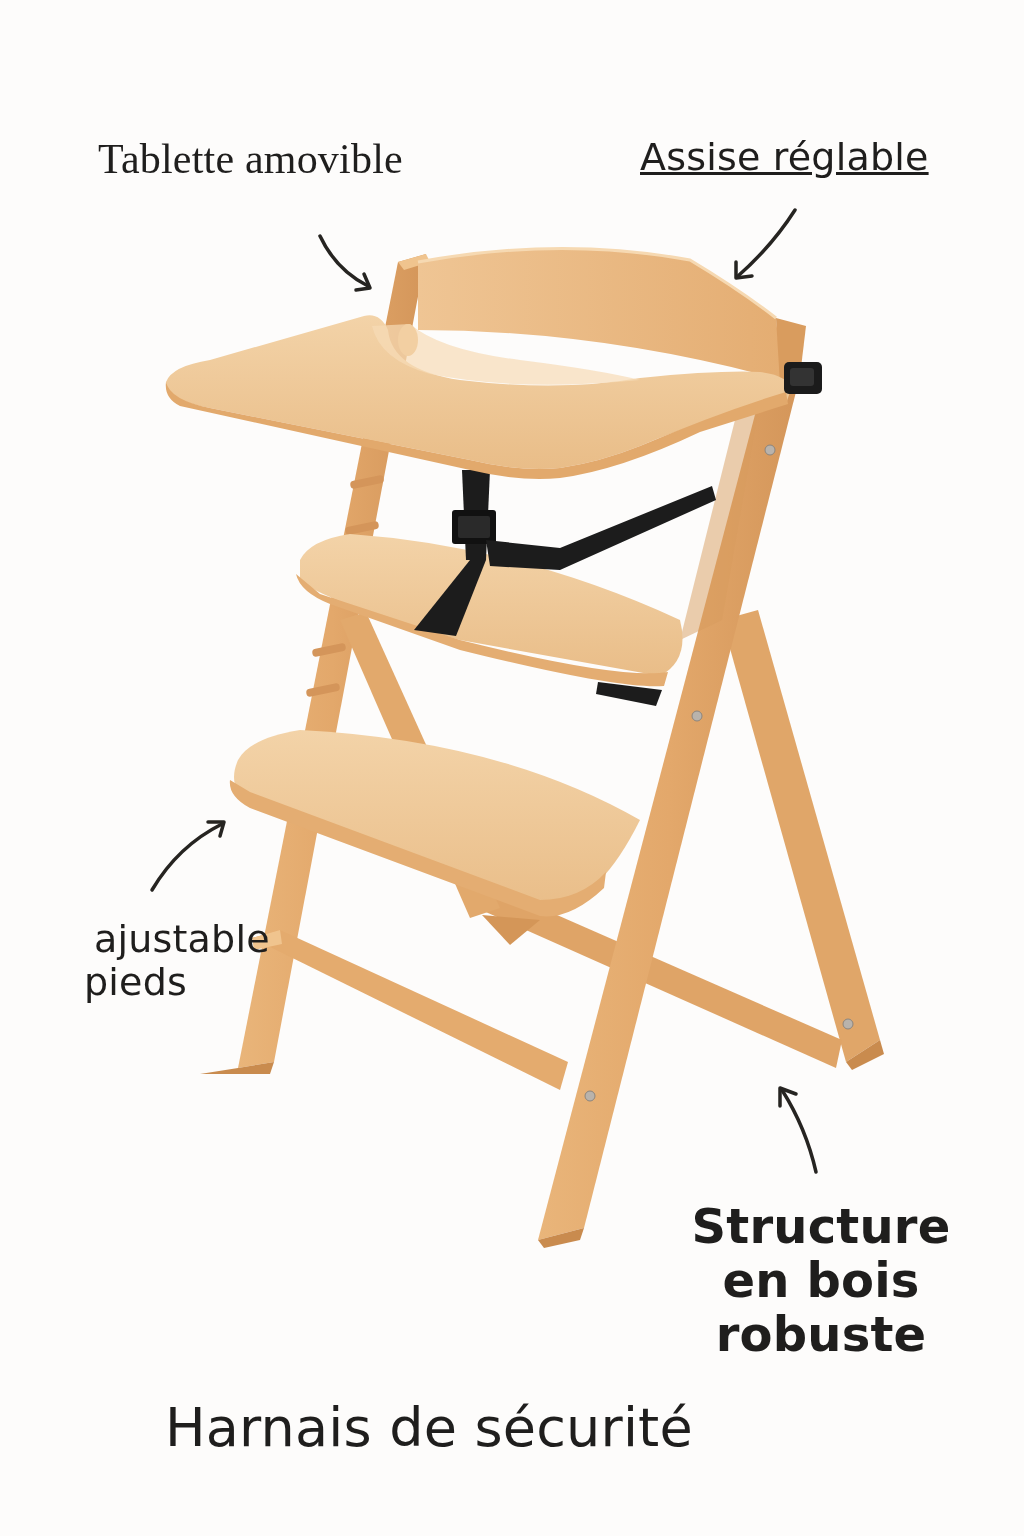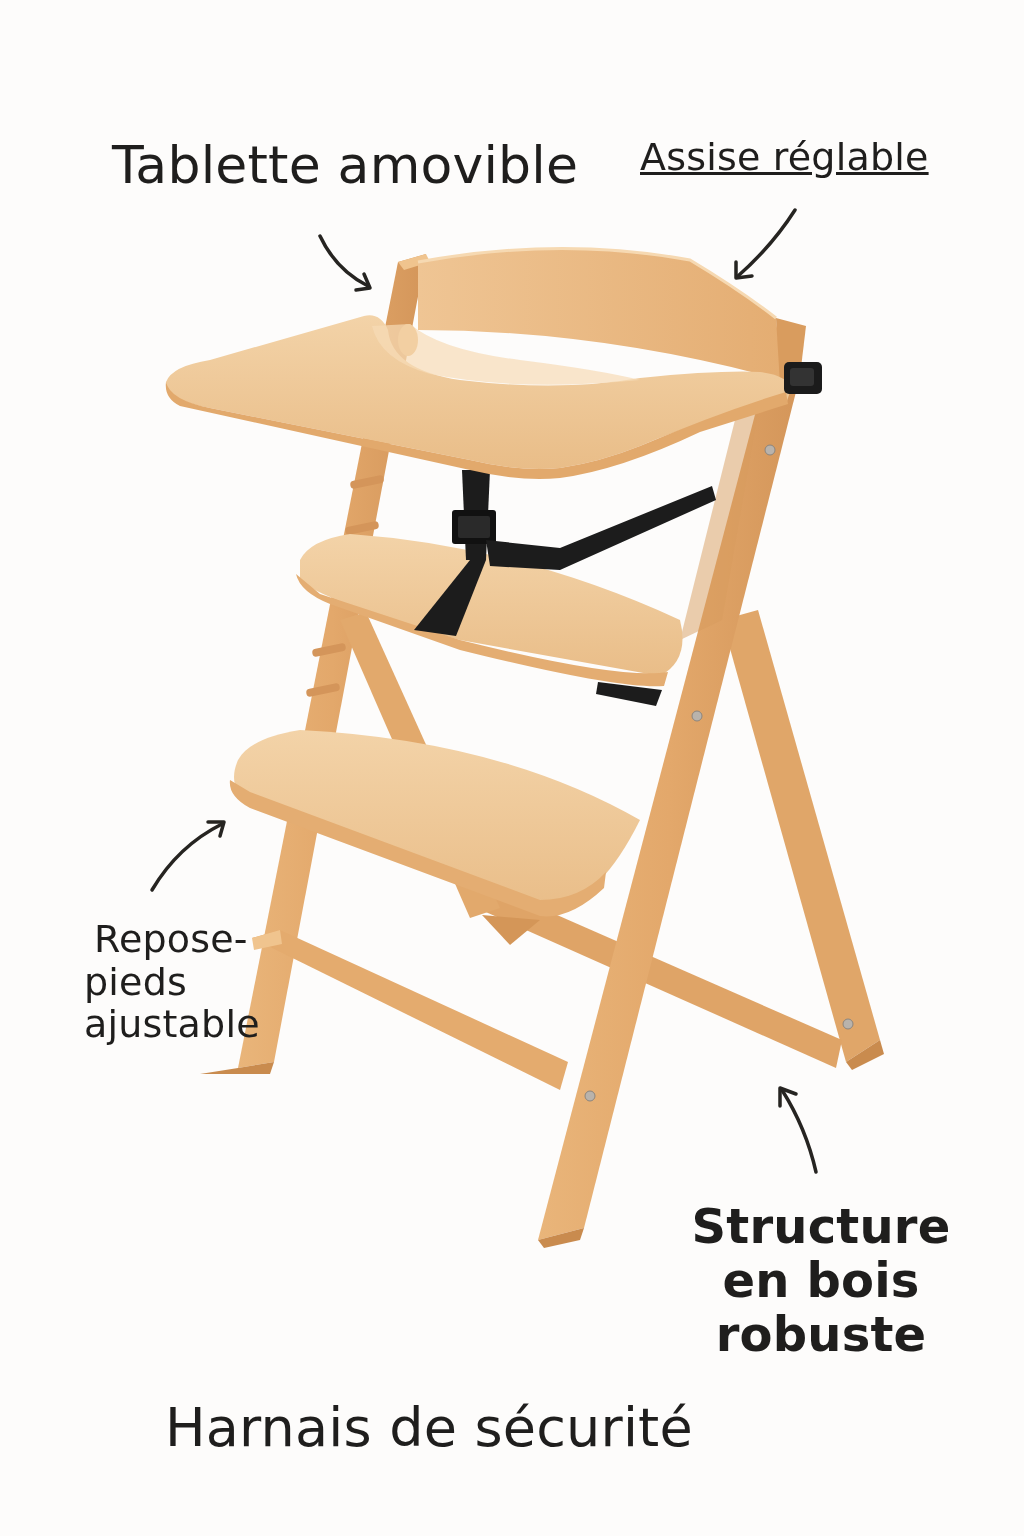--- a/index.html
+++ b/index.html
@@ -13,21 +13,21 @@
   .floor {
     position: absolute; left: 0; top: 700px; width: 1024px; height: 836px;
     background: radial-gradient(ellipse 520px 240px at 560px 1080px, rgba(225,210,195,0.45), rgba(253,252,251,0) 70%);
   }
   svg.chair { position: absolute; left: 0; top: 0; }
   .label {
     position: absolute; color: #1f1e1d; font-weight: 500;
     letter-spacing: 0.2px; line-height: 1.12;
   }
   .label span { display: block; }
-  .lbl-tablette { left: 112px; top: 136px; font-size: 52px; }
+  .lbl-tablette { left: 98px; top: 136px; font-size: 42px; font-family: Liberation Serif, serif; }
   .lbl-assise   { left: 640px; top: 136px; font-size: 38px; text-decoration: underline; }
   .lbl-repose   { left: 84px;  top: 918px; font-size: 38px; }
   .lbl-repose span:nth-child(1) { padding-left: 10px; }
   .lbl-structure { left: 660px; top: 1200px; font-size: 48px; text-align: center; width: 322px; font-weight: bold; }
   .lbl-harnais  { left: 165px; top: 1398px; font-size: 54px; }
   svg.arrows { position: absolute; left: 0; top: 0; pointer-events: none; }
 </style>
 </head>
 <body>
 
@@ -146,23 +146,22 @@
     </g>
   </svg>
 
   <div class="label lbl-tablette">
     <span>Tablette amovible</span>
   </div>
   <div class="label lbl-assise">
     <span>Assise réglable</span>
   </div>
   <div class="label lbl-repose">
-    <span>Repose-</span>
+    <span>ajustable</span>
     <span>pieds</span>
-    <span>ajustable</span>
   </div>
   <div class="label lbl-structure">
     <span>Structure</span>
     <span>en bois robuste</span>
   </div>
   <div class="label lbl-harnais">
     <span>Harnais de sécurité</span>
   </div>
 </div>
 

